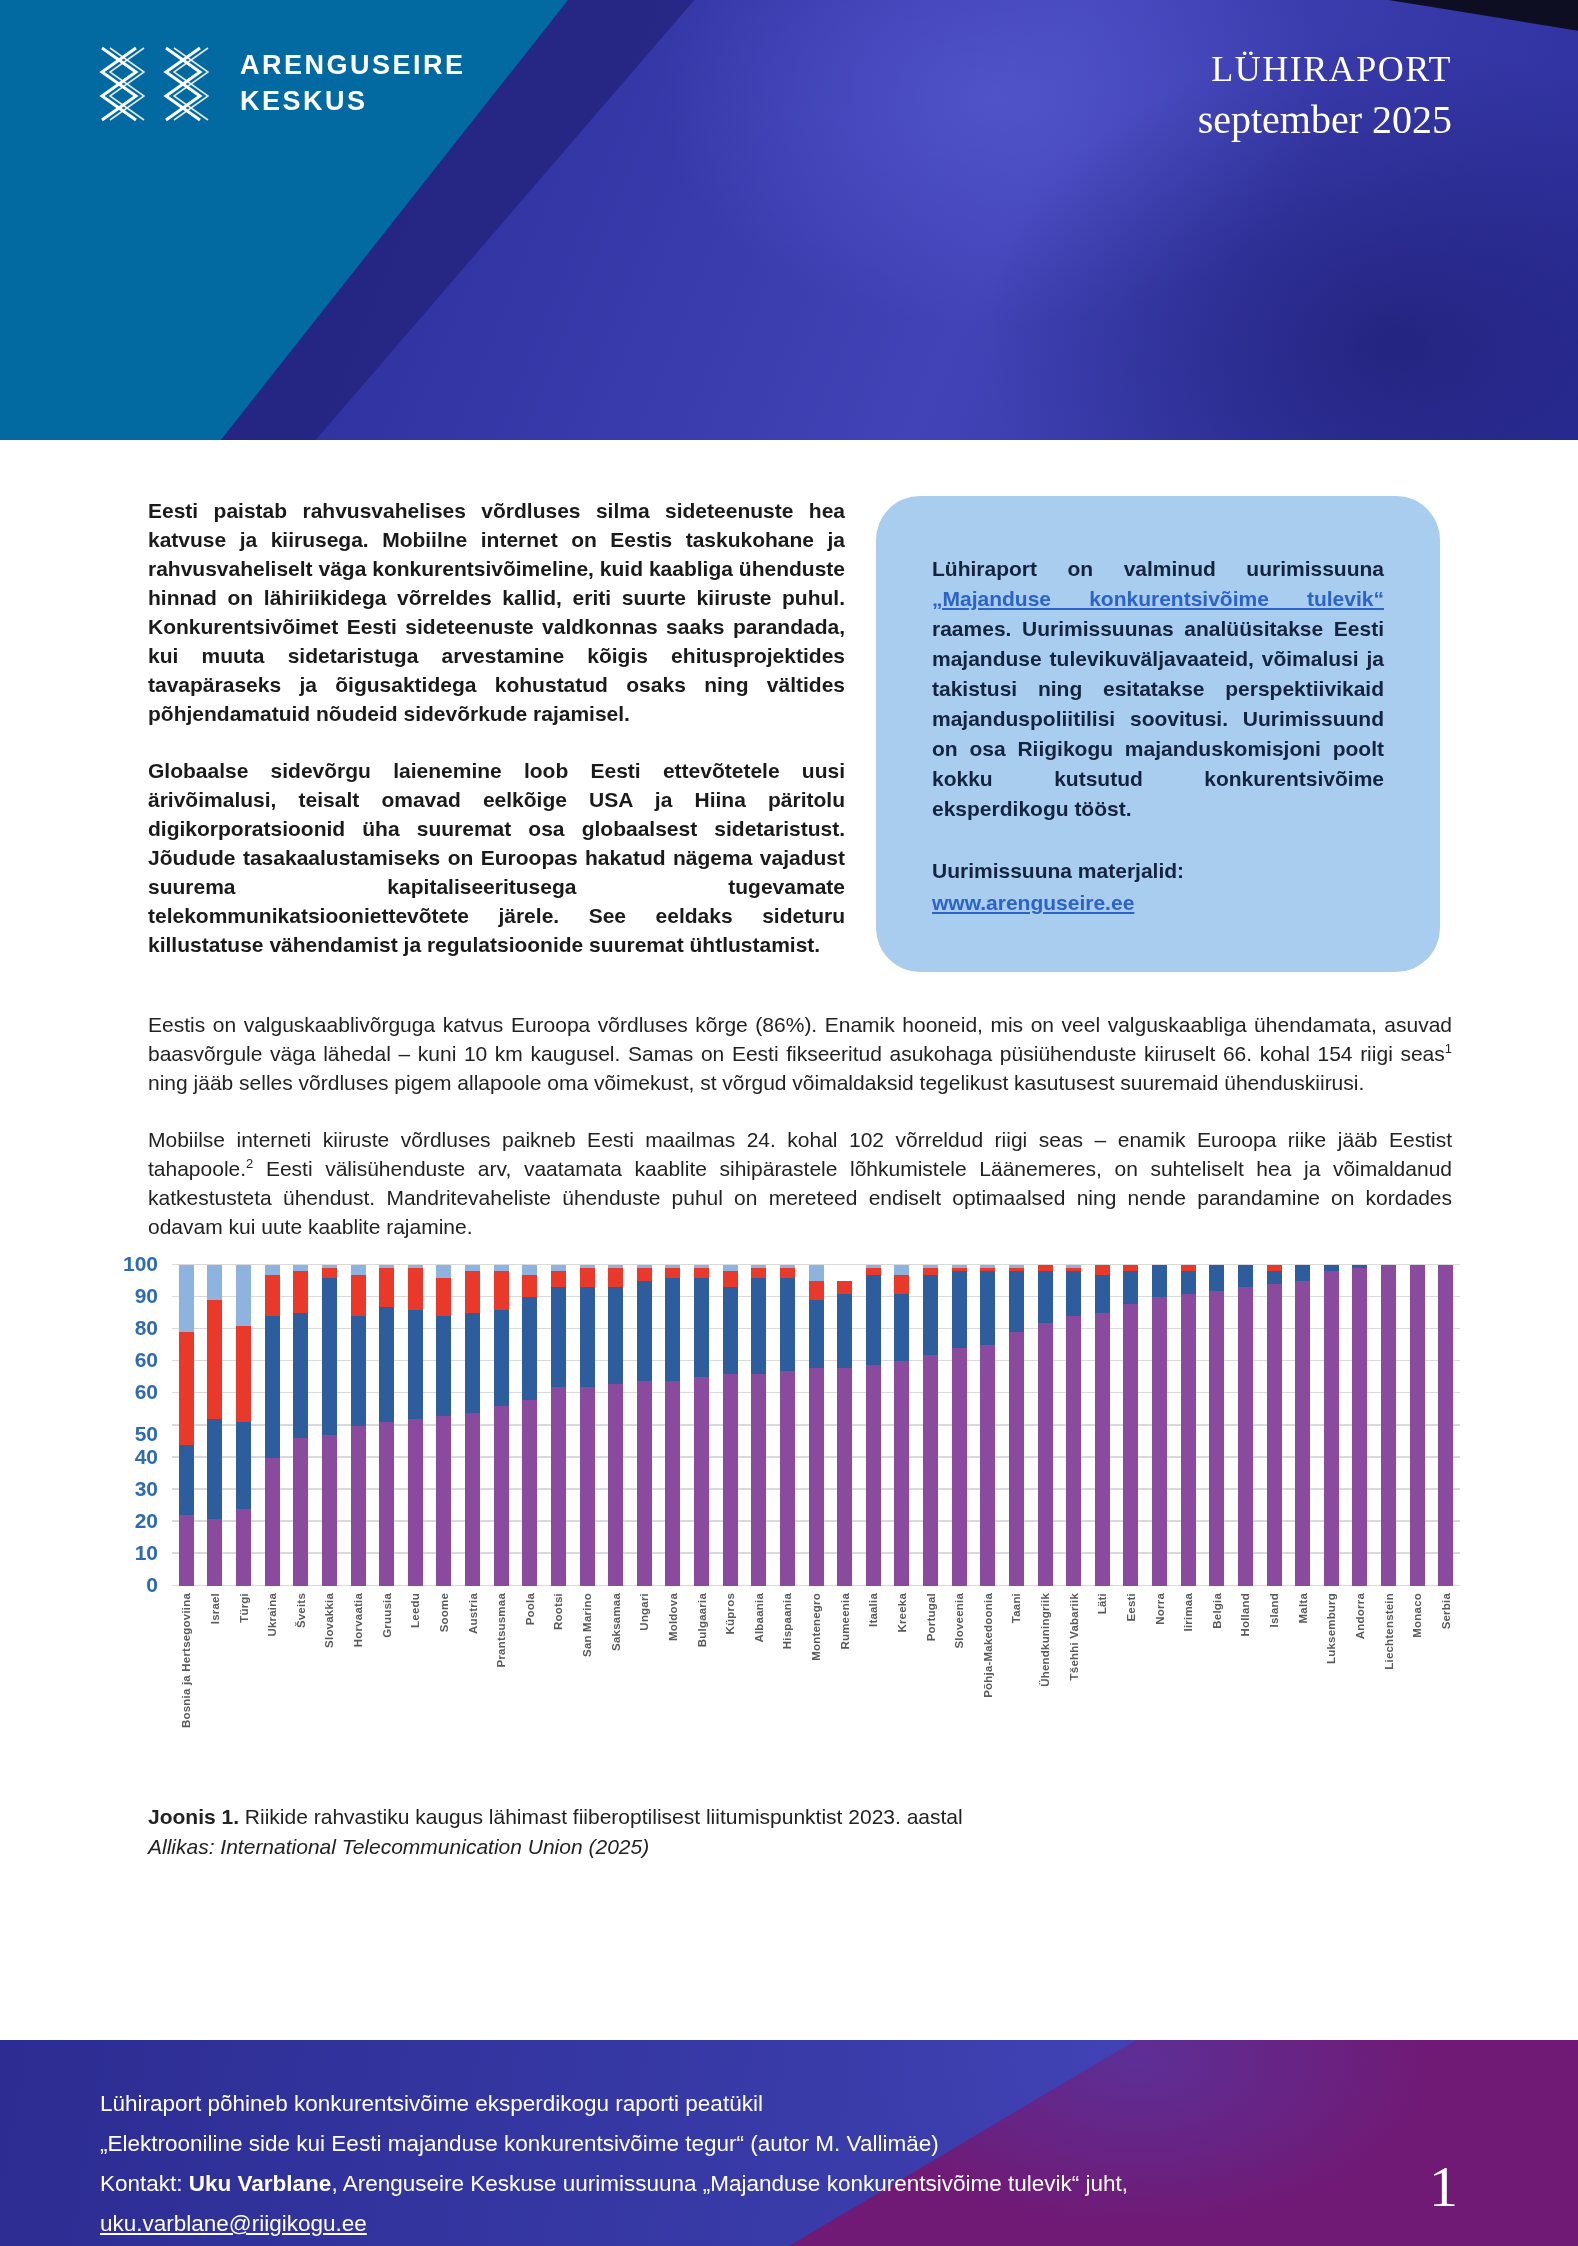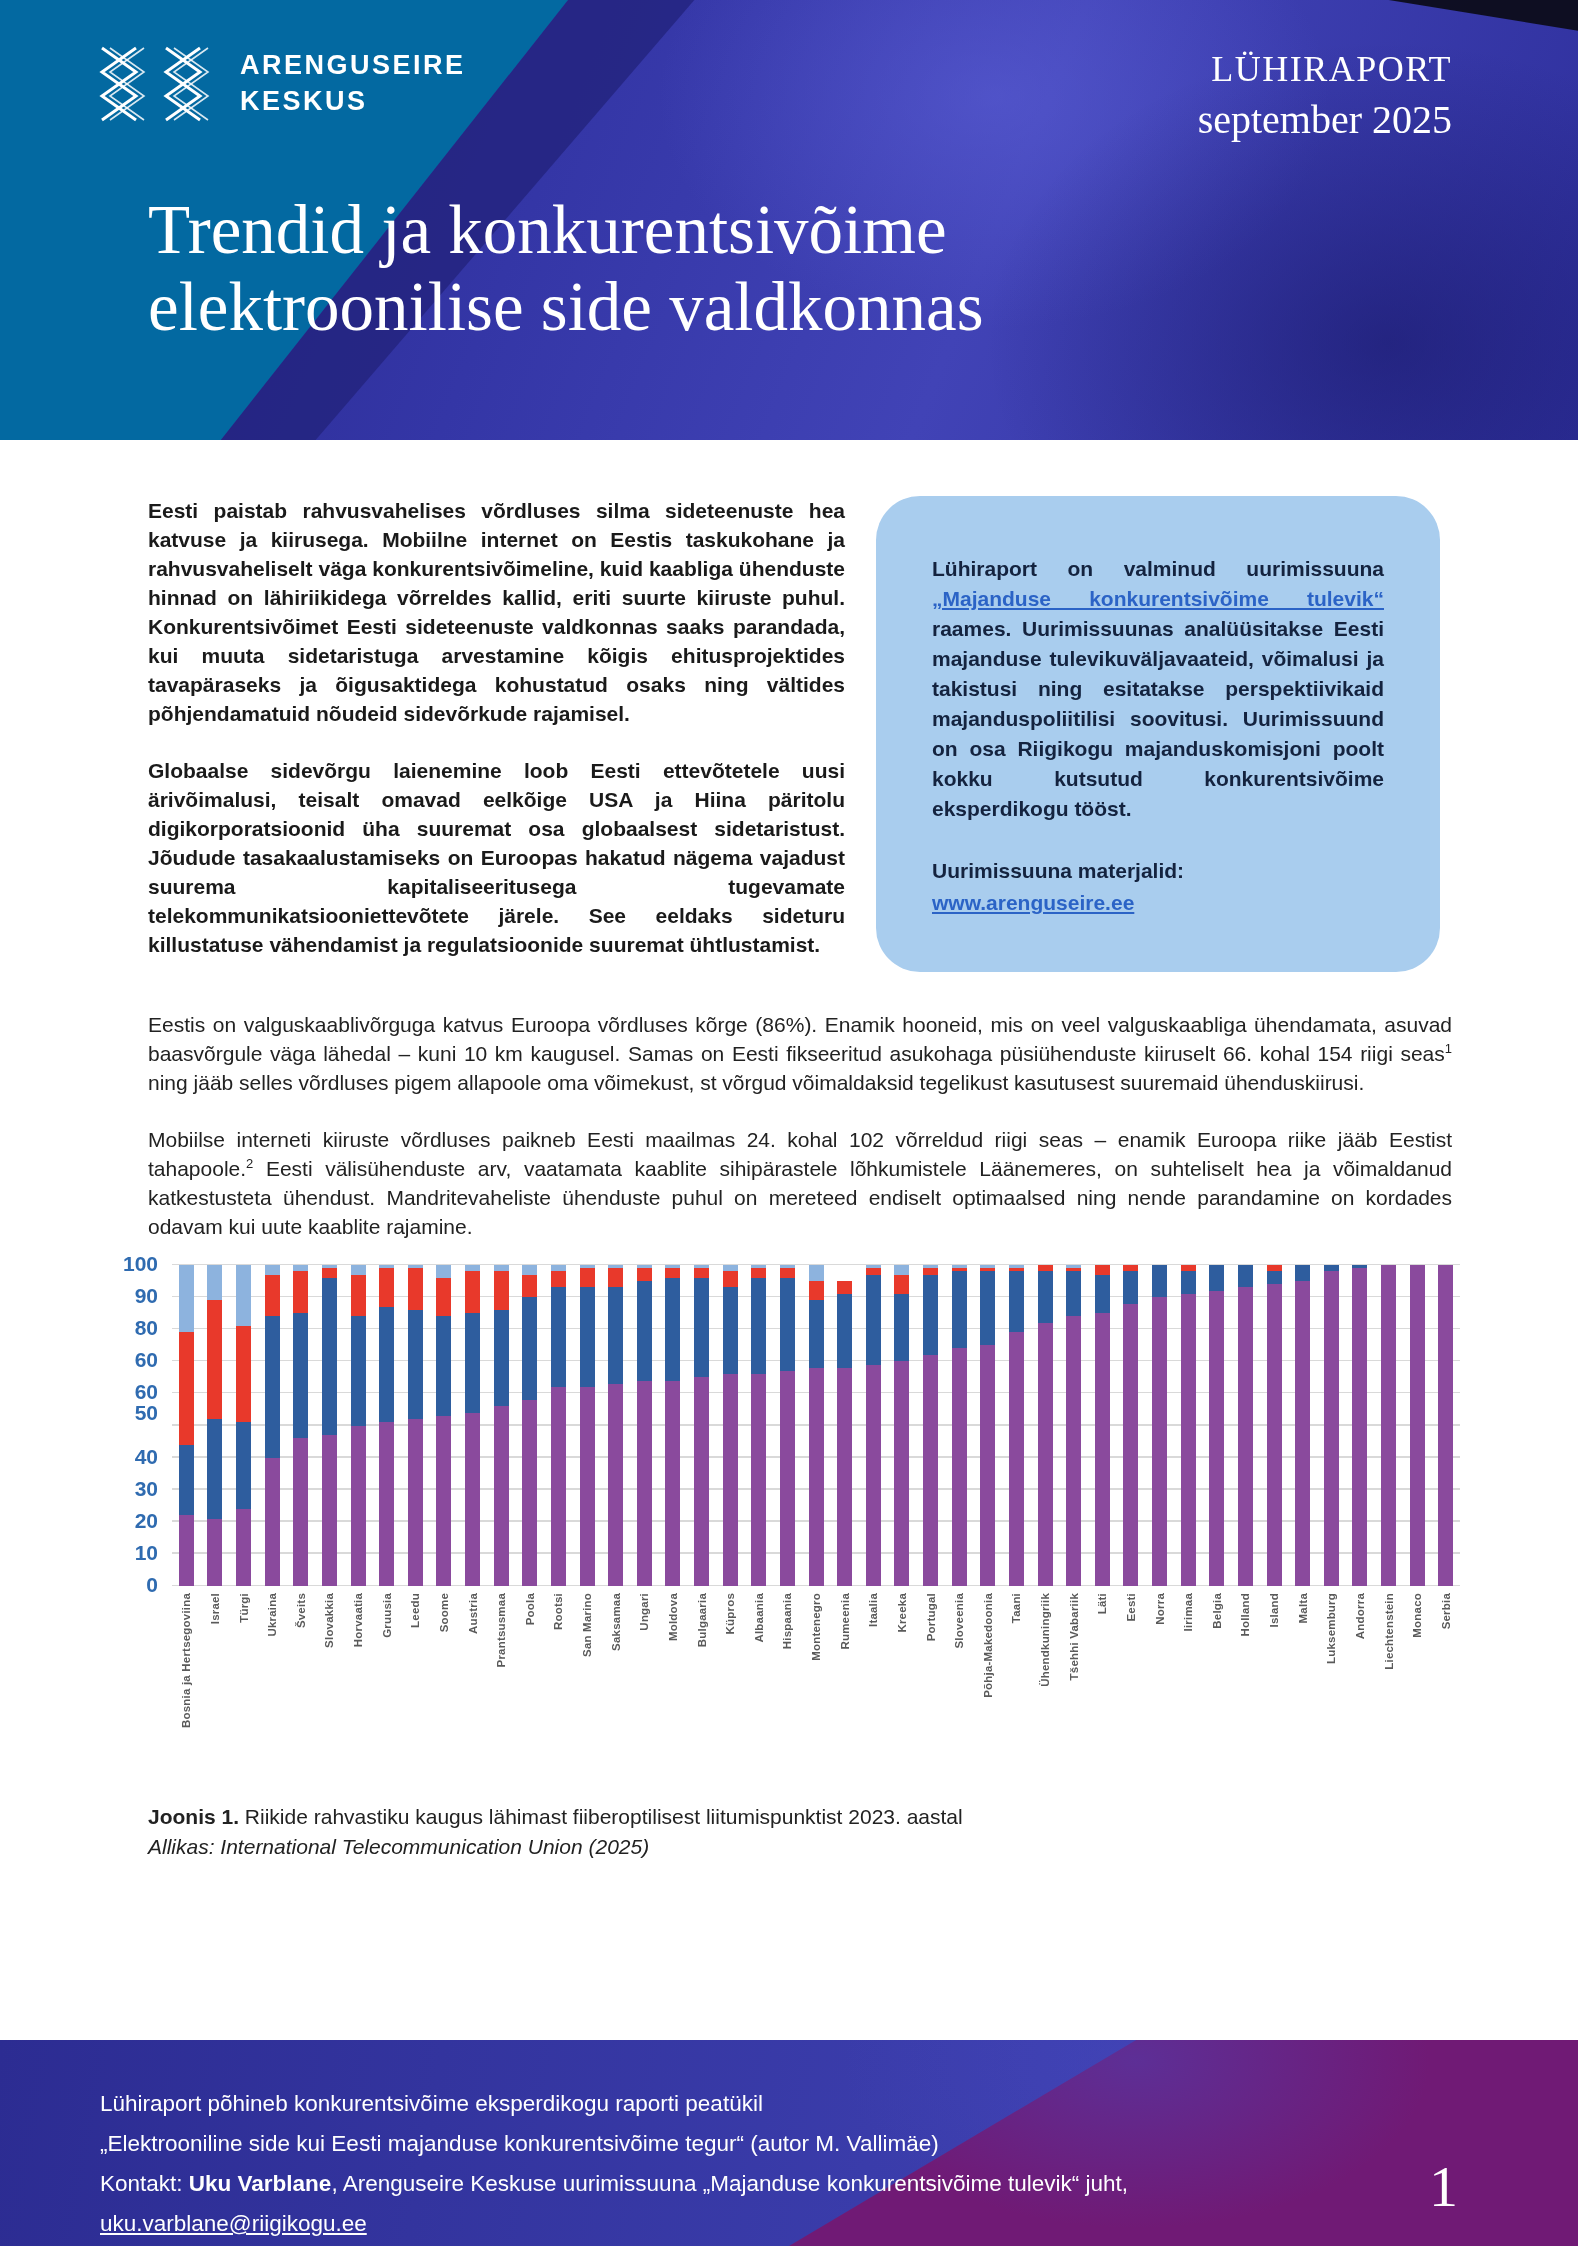--- a/index.html
+++ b/index.html
@@ -126,24 +126,20 @@
         <div>ARENGUSEIRE</div>
         <div>KESKUS</div>
       </div>
     </div>
 
     <div class="doc-meta">
       <div class="doc-type">LÜHIRAPORT</div>
       <div class="doc-date">september 2025</div>
     </div>
 
-    <h1 class="page-title">
-      <span>Trendid ja konkurentsivõime</span><br>
-      <span>elektroonilise side valdkonnas</span>
-    </h1>
   </div>
 
   <div class="main">
 
     <div class="two-col">
       <div class="lead-col">
         <p>Eesti paistab rahvusvahelises võrdluses silma sideteenuste hea katvuse ja kiirusega. Mobiilne internet on Eestis taskukohane ja rahvusvaheliselt väga konkurentsivõimeline, kuid kaabliga ühenduste hinnad on lähiriikidega võrreldes kallid, eriti suurte kiiruste puhul. Konkurentsivõimet Eesti sideteenuste valdkonnas saaks parandada, kui muuta sidetaristuga arvestamine kõigis ehitusprojektides tavapäraseks ja õigusaktidega kohustatud osaks ning vältides põhjendamatuid nõudeid sidevõrkude rajamisel.</p>
         <p>Globaalse sidevõrgu laienemine loob Eesti ettevõtetele uusi ärivõimalusi, teisalt omavad eelkõige USA ja Hiina päritolu digikorporatsioonid üha suuremat osa globaalsest sidetaristust. Jõudude tasakaalustamiseks on Euroopas hakatud nägema vajadust suurema kapitaliseeritusega tugevamate telekommunikatsiooniettevõtete järele. See eeldaks sideturu killustatuse vähendamist ja regulatsioonide suuremat ühtlustamist.</p>
       </div>
 
@@ -159,21 +155,21 @@
     <p class="body-par"><span>Mobiilse interneti kiiruste võrdluses paikneb Eesti maailmas 24. kohal 102 võrreldud riigi seas – enamik Euroopa riike jääb Eestist tahapoole.</span><sup>2</sup><span> Eesti välisühenduste arv, vaatamata kaablite sihipärastele lõhkumistele Läänemeres, on suhteliselt hea ja võimaldanud katkestusteta ühendust. Mandritevaheliste ühenduste puhul on mereteed endiselt optimaalsed ning nende parandamine on kordades odavam kui uute kaablite rajamine.</span></p>
 
     <div class="chart">
       <div class="chart-body">
         <div class="y-axis">
             <span style="bottom: -11px;">0</span>
             <span style="bottom: 21.1px;">10</span>
             <span style="bottom: 53.2px;">20</span>
             <span style="bottom: 85.3px;">30</span>
             <span style="bottom: 117.4px;">40</span>
-            <span style="bottom: 161px;">50</span>
+            <span style="bottom: 140px;">50</span>
             <span style="bottom: 181.6px;">60</span>
             <span style="bottom: 213.7px;">60</span>
             <span style="bottom: 245.8px;">80</span>
             <span style="bottom: 277.9px;">90</span>
             <span style="bottom: 310px;">100</span>
           </div>
         <div class="plot">
           <div>
               <div class="gridline" style="bottom: 0px;"></div>
               <div class="gridline" style="bottom: 32.1px;"></div>

